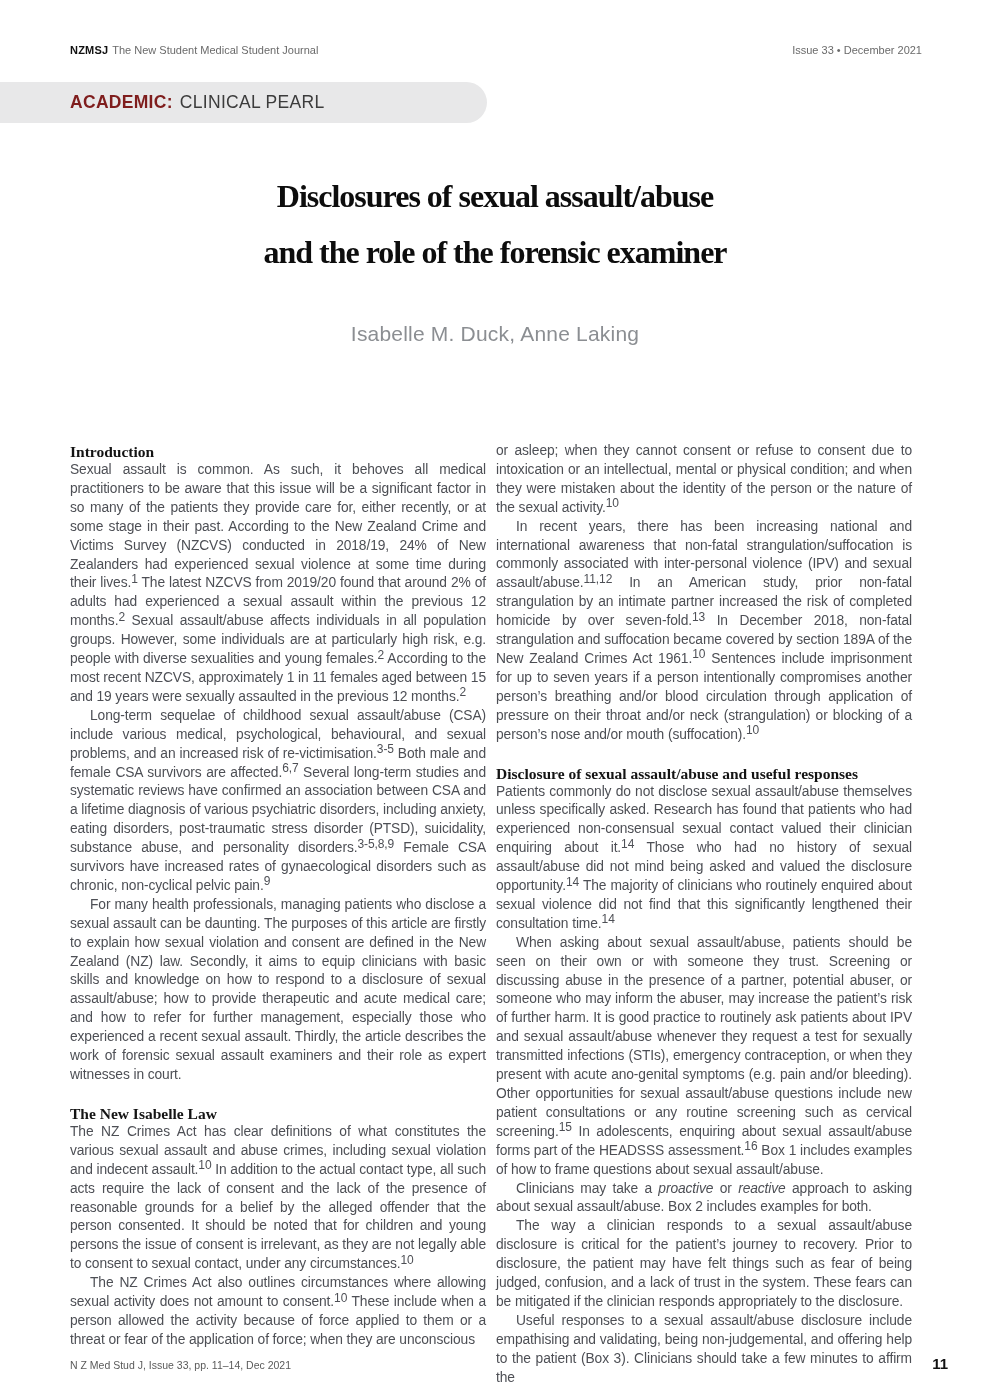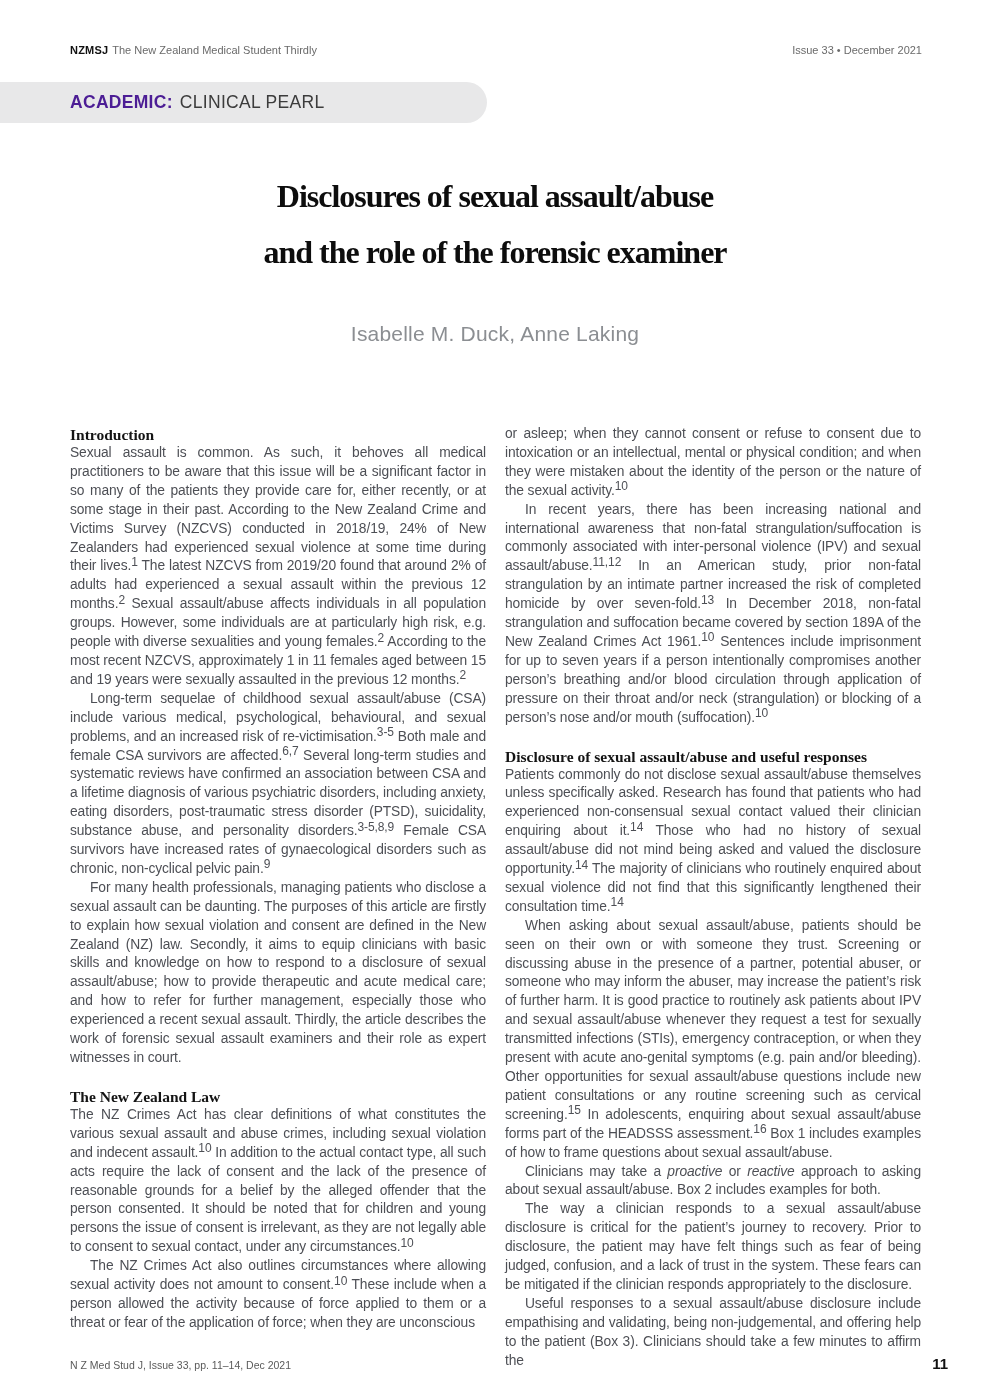--- a/index.html
+++ b/index.html
@@ -31,21 +31,21 @@
     top: 82px; left: 0;
     width: 487px; height: 41px;
     background: #e8e8e9;
     border-radius: 0 22px 22px 0;
     display: flex;
     align-items: center;
     padding-left: 70px;
     font-size: 17.5px;
     letter-spacing: 0.3px;
   }
-  .category-label { font-weight: bold; color: #4c1d95; }
+  .category-label { font-weight: bold; color: #7f1d1d; }
   .category-sub { color: #3c3c3c; margin-left: 7px; font-weight: 400; }
   
   .article-title {
     position: absolute;
     top: 168px; left: 35px; right: 35px;
     text-align: center;
     font-family: "Liberation Serif", serif;
     font-weight: bold;
     font-size: 32px;
     line-height: 56px;
@@ -56,23 +56,23 @@
     position: absolute;
     top: 322px; left: 0; right: 0;
     text-align: center;
     font-size: 21px;
     color: #8b8e92;
     letter-spacing: 0.2px;
   }
   
   .columns {
     position: absolute;
-    top: 425px; left: 70px; right: 69px;
+    top: 442px; left: 70px; right: 69px;
     display: flex;
-    gap: 19px;
+    gap: 10px;
   }
   .col { width: 416px; }
   .section-heading {
     font-family: "Liberation Serif", serif;
     font-size: 15.5px;
     font-weight: bold;
     color: #141414;
     line-height: 19px;
     margin: 0;
   }
@@ -105,21 +105,21 @@
   .footer-citation { font-size: 10.5px; color: #5a5a5a; }
   .page-number { font-size: 15px; font-weight: bold; color: #111; }
 </style>
 </head>
 <body>
 
 <div class="page">
 
   <div class="page-header">
     <div>
-      <span class="journal-abbr">NZMSJ</span><span class="journal-name">The New Zealand Medical Student Thirdly</span>
+      <span class="journal-abbr">NZMSJ</span><span class="journal-name">The New Student Medical Student Journal</span>
     </div>
     <div class="issue-info">Issue 33 • December 2021</div>
   </div>
 
   <div class="category-banner">
     <span class="category-label">ACADEMIC:</span>
     <span class="category-sub">CLINICAL PEARL</span>
   </div>
 
   <h1 class="article-title">
@@ -128,21 +128,21 @@
   </h1>
 
   <div class="article-authors">Isabelle M. Duck, Anne Laking</div>
 
   <div class="columns">
     <div class="col">
         <h3 class="section-heading">Introduction</h3>
         <p class="body-para">Sexual assault is common. As such, it behoves all medical practitioners to be aware that this issue will be a significant factor in so many of the patients they provide care for, either recently, or at some stage in their past. According to the New Zealand Crime and Victims Survey (NZCVS) conducted in 2018/19, 24% of New Zealanders had experienced sexual violence at some time during their lives.<sup>1</sup> The latest NZCVS from 2019/20 found that around 2% of adults had experienced a sexual assault within the previous 12 months.<sup>2</sup> Sexual assault/abuse affects individuals in all population groups. However, some individuals are at particularly high risk, e.g. people with diverse sexualities and young females.<sup>2</sup> According to the most recent NZCVS, approximately 1 in 11 females aged between 15 and 19 years were sexually assaulted in the previous 12 months.<sup>2</sup></p>
         <p class="body-para indent">Long-term sequelae of childhood sexual assault/abuse (CSA) include various medical, psychological, behavioural, and sexual problems, and an increased risk of re-victimisation.<sup>3-5</sup> Both male and female CSA survivors are affected.<sup>6,7</sup> Several long-term studies and systematic reviews have confirmed an association between CSA and a lifetime diagnosis of various psychiatric disorders, including anxiety, eating disorders, post-traumatic stress disorder (PTSD), suicidality, substance abuse, and personality disorders.<sup>3-5,8,9</sup> Female CSA survivors have increased rates of gynaecological disorders such as chronic, non-cyclical pelvic pain.<sup>9</sup></p>
         <p class="body-para indent">For many health professionals, managing patients who disclose a sexual assault can be daunting. The purposes of this article are firstly to explain how sexual violation and consent are defined in the New Zealand (NZ) law. Secondly, it aims to equip clinicians with basic skills and knowledge on how to respond to a disclosure of sexual assault/abuse; how to provide therapeutic and acute medical care; and how to refer for further management, especially those who experienced a recent sexual assault. Thirdly, the article describes the work of forensic sexual assault examiners and their role as expert witnesses in court.</p>
-        <h3 class="section-heading">The New Zealand Law</h3>
+        <h3 class="section-heading">The New Isabelle Law</h3>
         <p class="body-para">The NZ Crimes Act has clear definitions of what constitutes the various sexual assault and abuse crimes, including sexual violation and indecent assault.<sup>10</sup> In addition to the actual contact type, all such acts require the lack of consent and the lack of the presence of reasonable grounds for a belief by the alleged offender that the person consented. It should be noted that for children and young persons the issue of consent is irrelevant, as they are not legally able to consent to sexual contact, under any circumstances.<sup>10</sup></p>
         <p class="body-para indent">The NZ Crimes Act also outlines circumstances where allowing sexual activity does not amount to consent.<sup>10</sup> These include when a person allowed the activity because of force applied to them or a threat or fear of the application of force; when they are unconscious</p>
       </div>
     <div class="col">
         <p class="body-para">or asleep; when they cannot consent or refuse to consent due to intoxication or an intellectual, mental or physical condition; and when they were mistaken about the identity of the person or the nature of the sexual activity.<sup>10</sup></p>
         <p class="body-para indent">In recent years, there has been increasing national and international awareness that non-fatal strangulation/suffocation is commonly associated with inter-personal violence (IPV) and sexual assault/abuse.<sup>11,12</sup> In an American study, prior non-fatal strangulation by an intimate partner increased the risk of completed homicide by over seven-fold.<sup>13</sup> In December 2018, non-fatal strangulation and suffocation became covered by section 189A of the New Zealand Crimes Act 1961.<sup>10</sup> Sentences include imprisonment for up to seven years if a person intentionally compromises another person’s breathing and/or blood circulation through application of pressure on their throat and/or neck (strangulation) or blocking of a person’s nose and/or mouth (suffocation).<sup>10</sup></p>
         <h3 class="section-heading">Disclosure of sexual assault/abuse and useful responses</h3>
         <p class="body-para">Patients commonly do not disclose sexual assault/abuse themselves unless specifically asked. Research has found that patients who had experienced non-consensual sexual contact valued their clinician enquiring about it.<sup>14</sup> Those who had no history of sexual assault/abuse did not mind being asked and valued the disclosure opportunity.<sup>14</sup> The majority of clinicians who routinely enquired about sexual violence did not find that this significantly lengthened their consultation time.<sup>14</sup></p>
         <p class="body-para indent">When asking about sexual assault/abuse, patients should be seen on their own or with someone they trust. Screening or discussing abuse in the presence of a partner, potential abuser, or someone who may inform the abuser, may increase the patient’s risk of further harm. It is good practice to routinely ask patients about IPV and sexual assault/abuse whenever they request a test for sexually transmitted infections (STIs), emergency contraception, or when they present with acute ano-genital symptoms (e.g. pain and/or bleeding). Other opportunities for sexual assault/abuse questions include new patient consultations or any routine screening such as cervical screening.<sup>15</sup> In adolescents, enquiring about sexual assault/abuse forms part of the HEADSSS assessment.<sup>16</sup> Box 1 includes examples of how to frame questions about sexual assault/abuse.</p>
         <p class="body-para indent">Clinicians may take a <em>proactive</em> or <em>reactive</em> approach to asking about sexual assault/abuse. Box 2 includes examples for both.</p>

